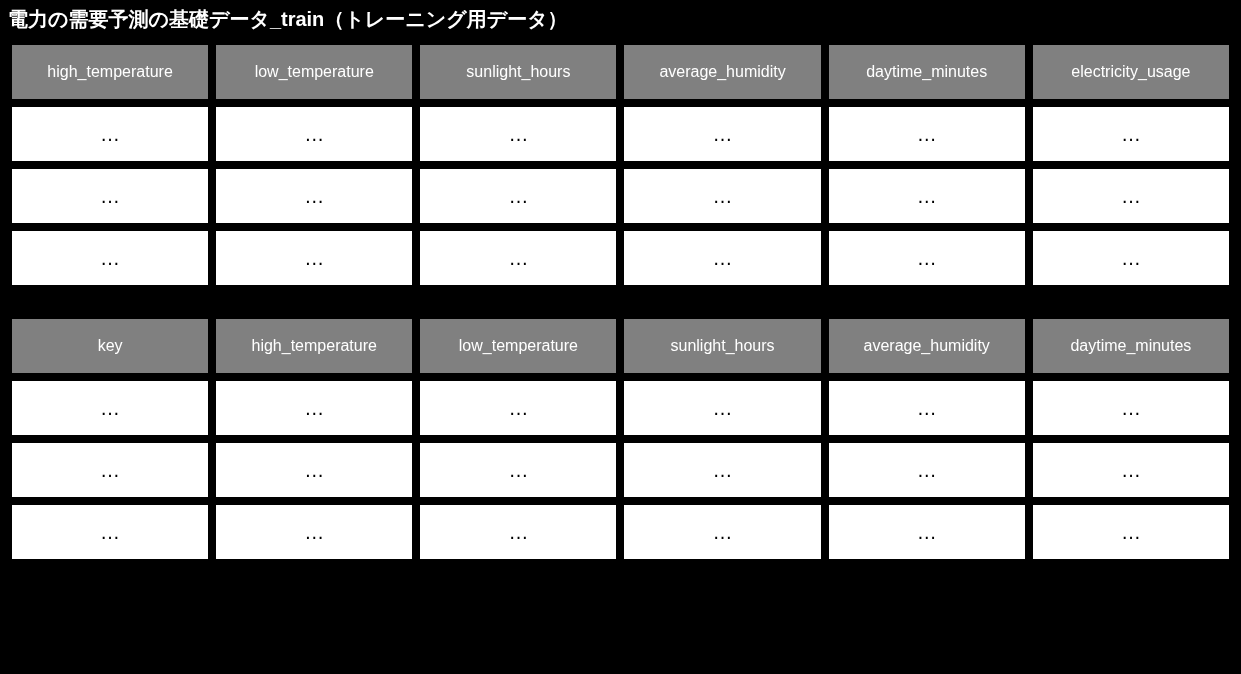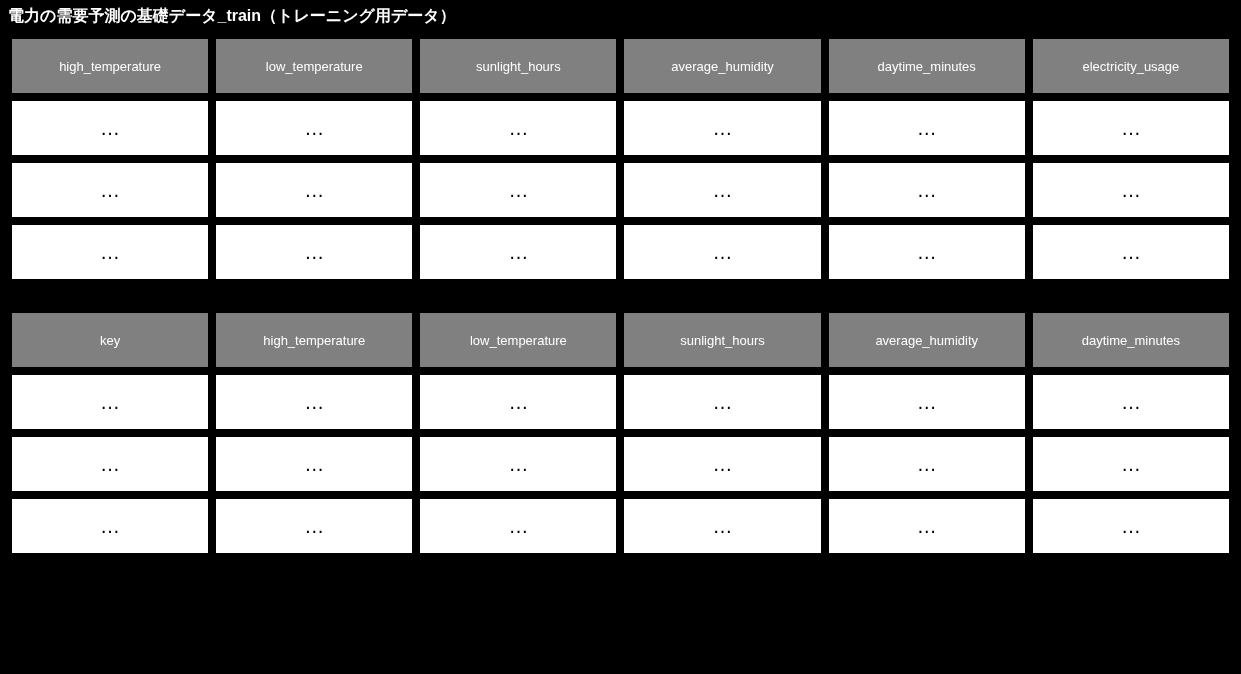--- a/index.html
+++ b/index.html
@@ -8,35 +8,35 @@
     padding: 0;
     background: #000;
     font-family: "Hiragino Sans", "Meiryo", "Yu Gothic", sans-serif;
     width: 1241px;
   }
   .table-block {
     padding: 0 4px;
   }
   .table-title {
     color: #fff;
-    font-size: 16px;
+    font-size: 20px;
     font-weight: 600;
     padding: 6px 4px 4px 4px;
   }
   .tbl {
     border-collapse: separate;
     border-spacing: 8px 8px;
     width: 100%;
     table-layout: fixed;
   }
   .tbl th {
     background: #808080;
     color: #fff;
     font-weight: 400;
-    font-size: 13px;
+    font-size: 16px;
     height: 54px;
     text-align: center;
     vertical-align: middle;
   }
   .tbl td {
     background: #fff;
     color: #000;
     font-size: 20px;
     height: 54px;
     text-align: center;

